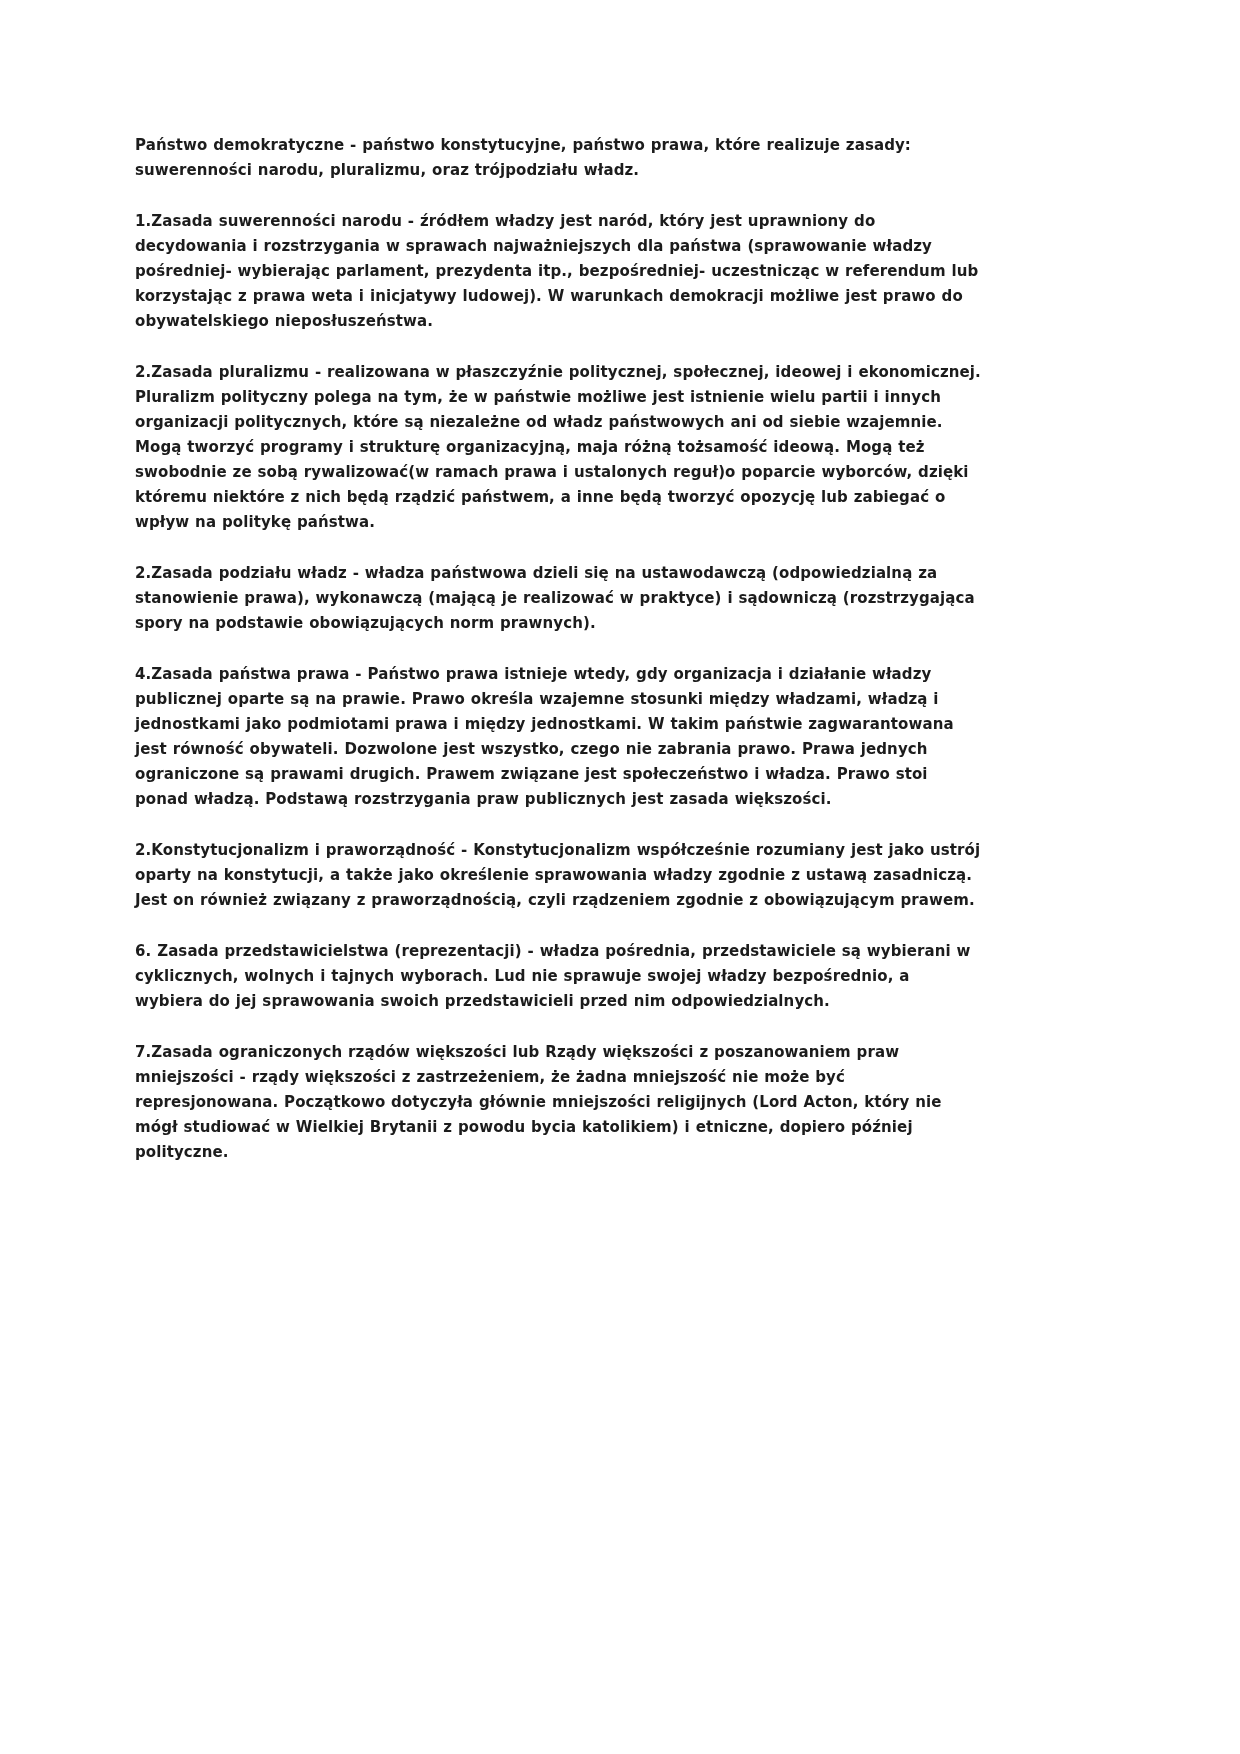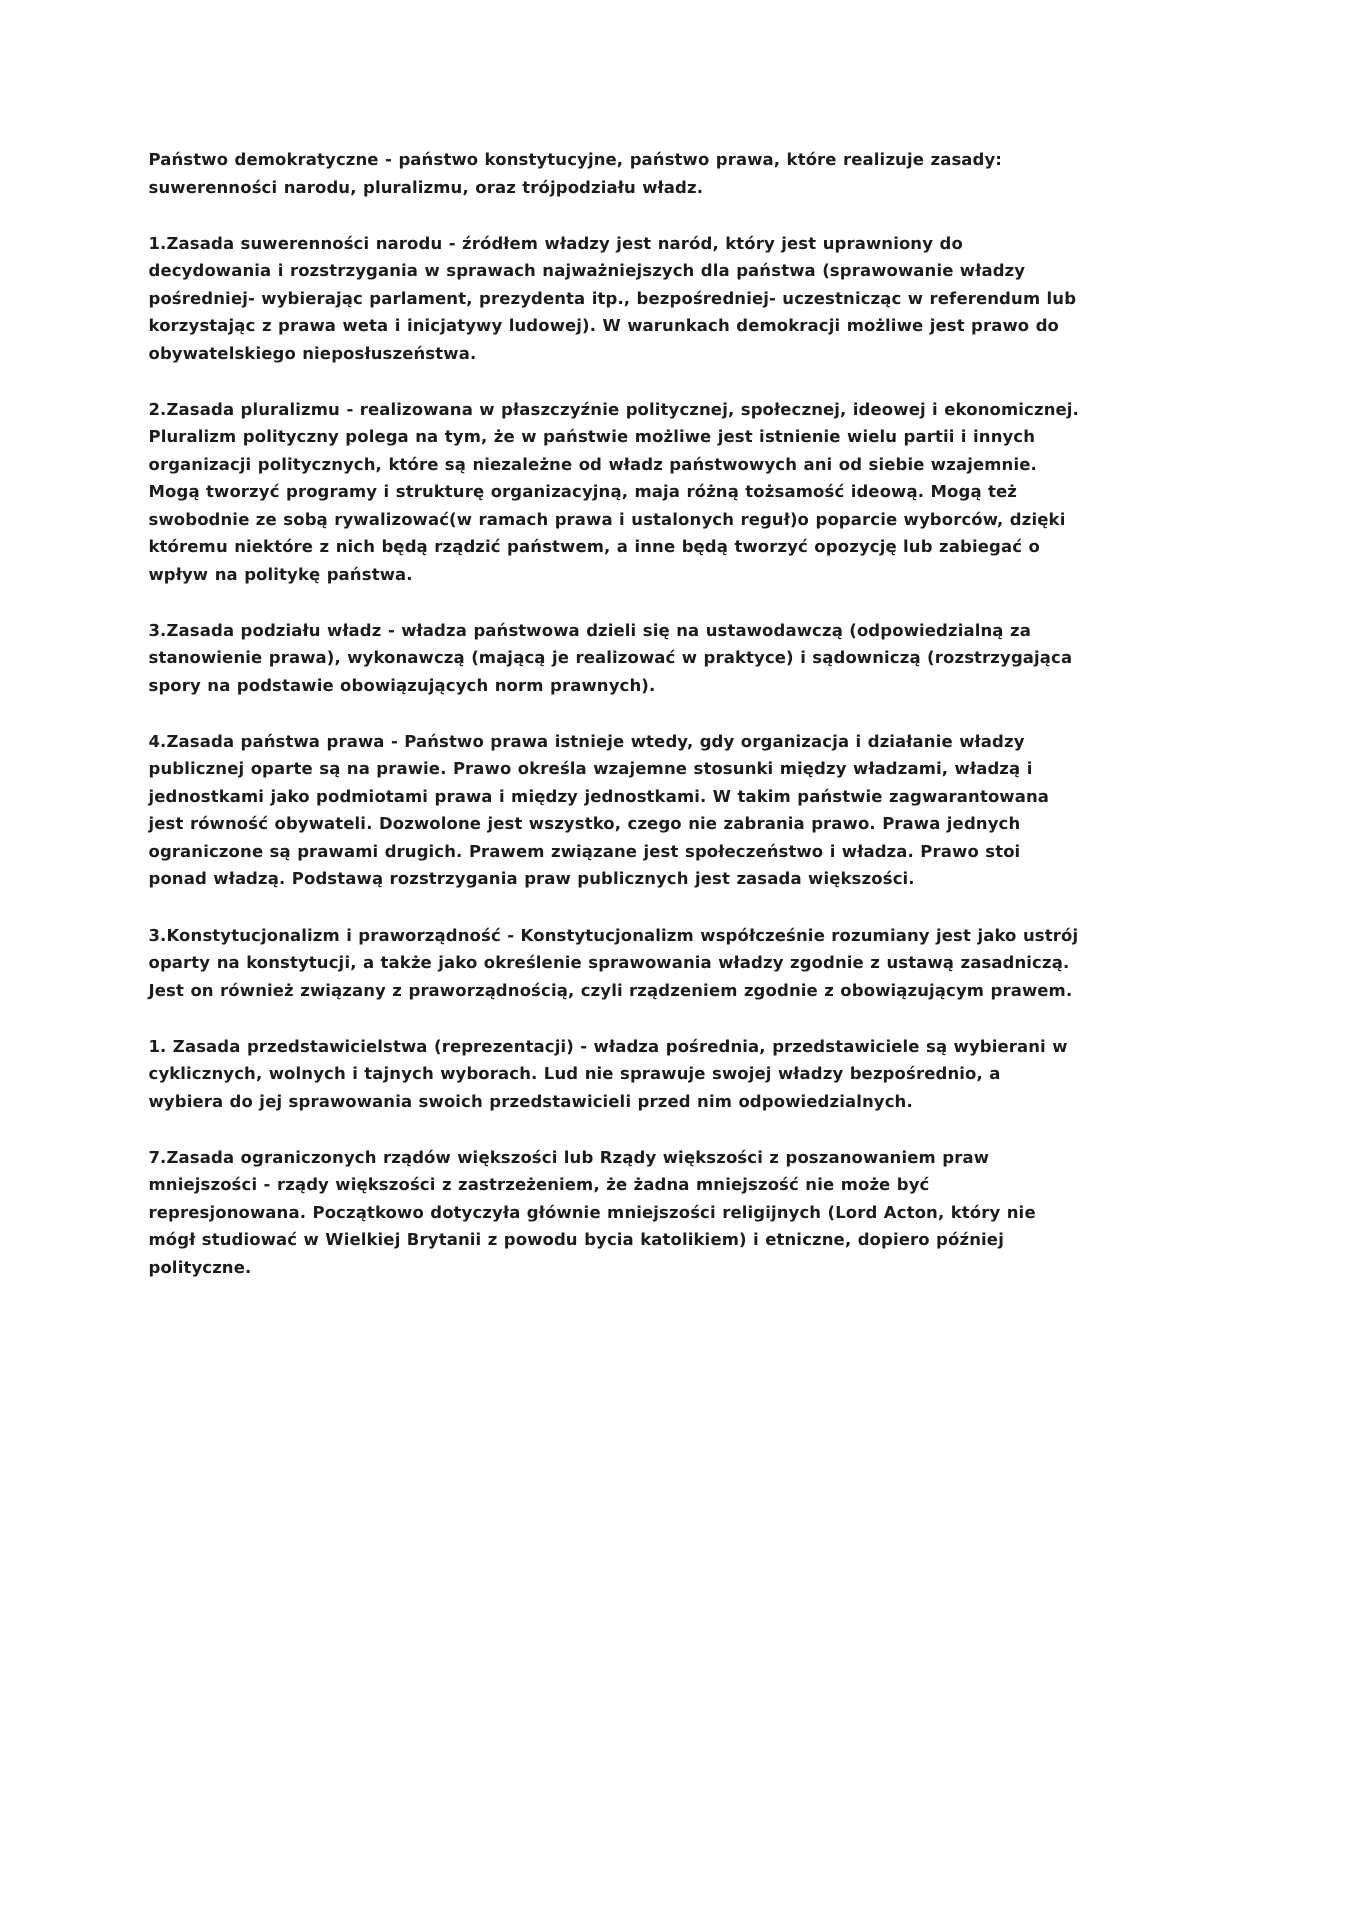--- a/index.html
+++ b/index.html
@@ -29,19 +29,19 @@
   }
 </style>
 </head>
 <body>
 
 <div class="page">
   <div class="doc-text">
     <p>Państwo demokratyczne - państwo konstytucyjne, państwo prawa, które realizuje zasady: suwerenności narodu, pluralizmu, oraz trójpodziału władz.</p>
     <p>1.Zasada suwerenności narodu - źródłem władzy jest naród, który jest uprawniony do decydowania i rozstrzygania w sprawach najważniejszych dla państwa (sprawowanie władzy pośredniej- wybierając parlament, prezydenta itp., bezpośredniej- uczestnicząc w referendum lub korzystając z prawa weta i inicjatywy ludowej). W warunkach demokracji możliwe jest prawo do obywatelskiego nieposłuszeństwa.</p>
     <p>2.Zasada pluralizmu - realizowana w płaszczyźnie politycznej, społecznej, ideowej i ekonomicznej. Pluralizm polityczny polega na tym, że w państwie możliwe jest istnienie wielu partii i innych organizacji politycznych, które są niezależne od władz państwowych ani od siebie wzajemnie. Mogą tworzyć programy i strukturę organizacyjną, maja różną tożsamość ideową. Mogą też swobodnie ze sobą rywalizować(w ramach prawa i ustalonych reguł)o poparcie wyborców, dzięki któremu niektóre z nich będą rządzić państwem, a inne będą tworzyć opozycję lub zabiegać o wpływ na politykę państwa.</p>
-    <p>3.Zasada podziału władz - władza państwowa dzieli się na ustawodawczą (odpowiedzialną za stanowienie prawa), wykonawczą (mającą je realizować w praktyce) i sądowniczą (rozstrzygająca spory na podstawie obowiązujących norm prawnych).</p>
+    <p>2.Zasada podziału władz - władza państwowa dzieli się na ustawodawczą (odpowiedzialną za stanowienie prawa), wykonawczą (mającą je realizować w praktyce) i sądowniczą (rozstrzygająca spory na podstawie obowiązujących norm prawnych).</p>
     <p>4.Zasada państwa prawa - Państwo prawa istnieje wtedy, gdy organizacja i działanie władzy publicznej oparte są na prawie. Prawo określa wzajemne stosunki między władzami, władzą i jednostkami jako podmiotami prawa i między jednostkami. W takim państwie zagwarantowana jest równość obywateli. Dozwolone jest wszystko, czego nie zabrania prawo. Prawa jednych ograniczone są prawami drugich. Prawem związane jest społeczeństwo i władza. Prawo stoi ponad władzą. Podstawą rozstrzygania praw publicznych jest zasada większości.</p>
-    <p>3.Konstytucjonalizm i praworządność - Konstytucjonalizm współcześnie rozumiany jest jako ustrój oparty na konstytucji, a także jako określenie sprawowania władzy zgodnie z ustawą zasadniczą. Jest on również związany z praworządnością, czyli rządzeniem zgodnie z obowiązującym prawem.</p>
-    <p>1. Zasada przedstawicielstwa (reprezentacji) - władza pośrednia, przedstawiciele są wybierani w cyklicznych, wolnych i tajnych wyborach. Lud nie sprawuje swojej władzy bezpośrednio, a wybiera do jej sprawowania swoich przedstawicieli przed nim odpowiedzialnych.</p>
+    <p>2.Konstytucjonalizm i praworządność - Konstytucjonalizm współcześnie rozumiany jest jako ustrój oparty na konstytucji, a także jako określenie sprawowania władzy zgodnie z ustawą zasadniczą. Jest on również związany z praworządnością, czyli rządzeniem zgodnie z obowiązującym prawem.</p>
+    <p>6. Zasada przedstawicielstwa (reprezentacji) - władza pośrednia, przedstawiciele są wybierani w cyklicznych, wolnych i tajnych wyborach. Lud nie sprawuje swojej władzy bezpośrednio, a wybiera do jej sprawowania swoich przedstawicieli przed nim odpowiedzialnych.</p>
     <p>7.Zasada ograniczonych rządów większości lub Rządy większości z poszanowaniem praw mniejszości - rządy większości z zastrzeżeniem, że żadna mniejszość nie może być represjonowana. Początkowo dotyczyła głównie mniejszości religijnych (Lord Acton, który nie mógł studiować w Wielkiej Brytanii z powodu bycia katolikiem) i etniczne, dopiero później polityczne.</p>
   </div>
 </div>
 
 </body></html>

